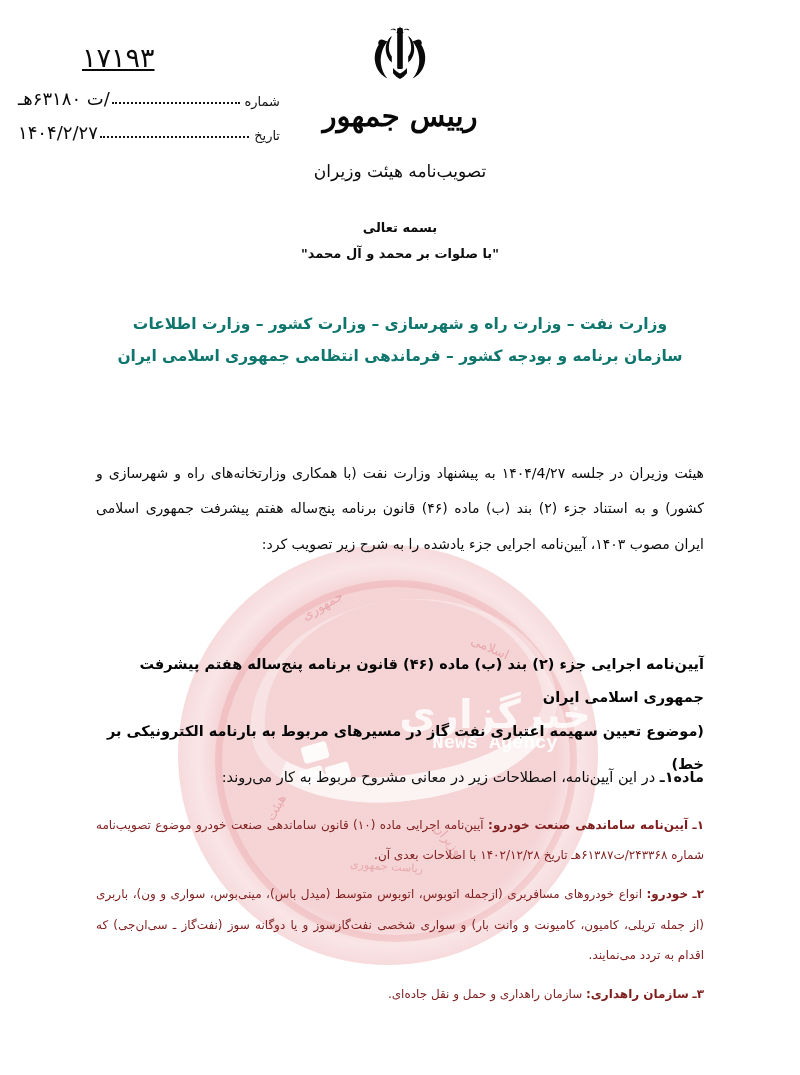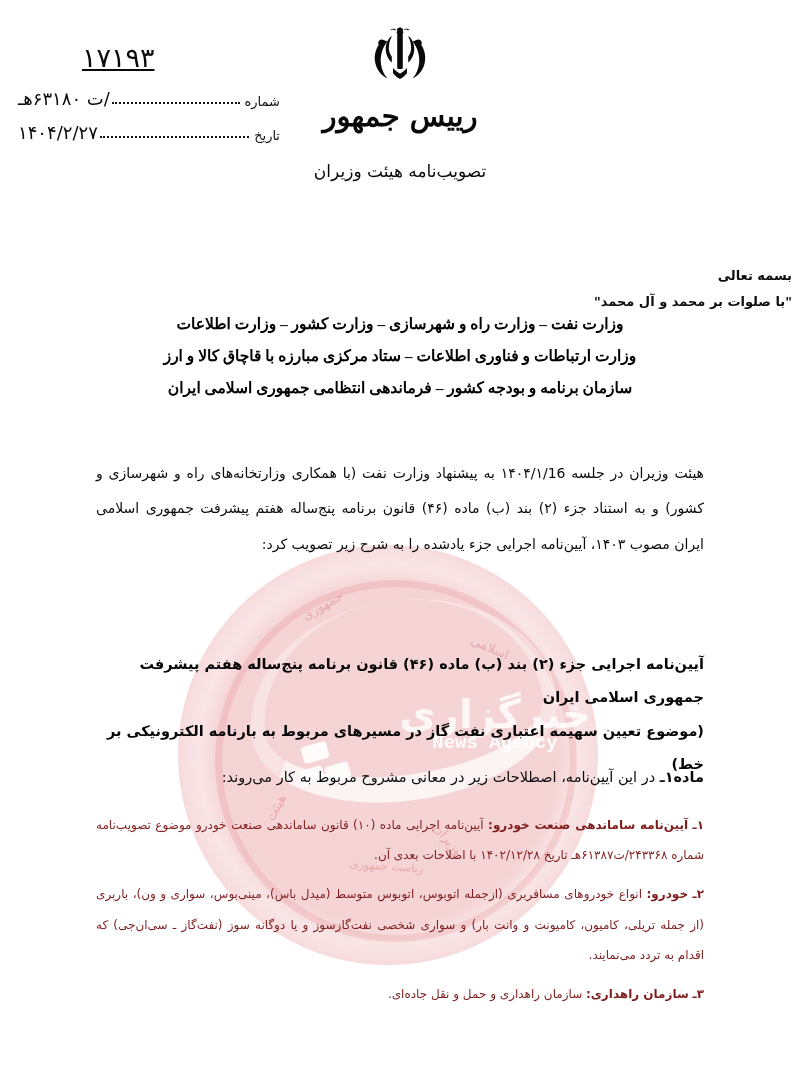--- a/index.html
+++ b/index.html
@@ -203,39 +203,38 @@
     margin-top: 28px;
     font-size: 17px;
     font-family: "DejaVu Serif", "Liberation Serif", serif;
     color: #0a0a0a;
     letter-spacing: 0.5px;
   }
 
   
   .besmeh {
     position: absolute;
-    left: 0; right: 8px;
+    left: 0; right: 0;
     top: 220px;
-    margin-top: 48px;
+    text-align: center;
   }
   .besmeh-main { font-size: 13px; font-weight: 600; color: #0d0d0d; }
   .besmeh-sub  { margin-top: 11px; font-size: 13px; font-weight: 600; color: #0d0d0d; }
 
   
   .addressees {
     position: absolute;
     left: 0; right: 0;
     top: 308px;
     text-align: center;
     font-size: 15.5px;
     font-weight: 700;
     line-height: 2.07;
-    color: #000000;
+    color: #0f766e;
     letter-spacing: -0.1px;
-    font-family: Liberation Serif, serif;
   }
 
   
   .body-para {
     position: absolute;
     right: 96px;
     left: 96px;
     top: 456px;
     font-size: 14px;
     line-height: 2.52;
@@ -349,25 +348,24 @@
       <div class="emblem-doctype">تصویب‌نامه هیئت وزیران</div>
     </div>
 
     <div class="besmeh">
       <div class="besmeh-main">بسمه تعالی</div>
       <div class="besmeh-sub">"با صلوات بر محمد و آل محمد"</div>
     </div>
 
     <div class="addressees">
       <div>وزارت نفت – وزارت راه و شهرسازی – وزارت کشور – وزارت اطلاعات</div>
-      <div>وزارت ارتباطات و فناوری اطلاعات – ستاد مرکزی مبارزه با قاچاق کالا و ارز</div>
       <div>سازمان برنامه و بودجه کشور – فرماندهی انتظامی جمهوری اسلامی ایران</div>
     </div>
 
-    <div class="body-para">هیئت وزیران در جلسه ۱۴۰۴/۱/16 به پیشنهاد وزارت نفت (با همکاری وزارتخانه‌های راه و شهرسازی و کشور) و به استناد جزء (۲) بند (ب) ماده (۴۶) قانون برنامه پنج‌ساله هفتم پیشرفت جمهوری اسلامی ایران مصوب ۱۴۰۳، آیین‌نامه اجرایی جزء یادشده را به شرح زیر تصویب کرد:</div>
+    <div class="body-para">هیئت وزیران در جلسه ۱۴۰۴/4/۲۷ به پیشنهاد وزارت نفت (با همکاری وزارتخانه‌های راه و شهرسازی و کشور) و به استناد جزء (۲) بند (ب) ماده (۴۶) قانون برنامه پنج‌ساله هفتم پیشرفت جمهوری اسلامی ایران مصوب ۱۴۰۳، آیین‌نامه اجرایی جزء یادشده را به شرح زیر تصویب کرد:</div>
 
     <div class="decree-title">
       <div>آیین‌نامه اجرایی جزء (۲) بند (ب) ماده (۴۶) قانون برنامه پنج‌ساله هفتم پیشرفت جمهوری اسلامی ایران</div>
       <div>(موضوع تعیین سهیمه اعتباری نفت گاز در مسیرهای مربوط به بارنامه الکترونیکی بر خط)</div>
     </div>
 
     <div class="article-1">
       <span class="lead">ماده۱ـ</span>
       <span>در این آیین‌نامه، اصطلاحات زیر در معانی مشروح مربوط به کار می‌روند:</span>
     </div>

